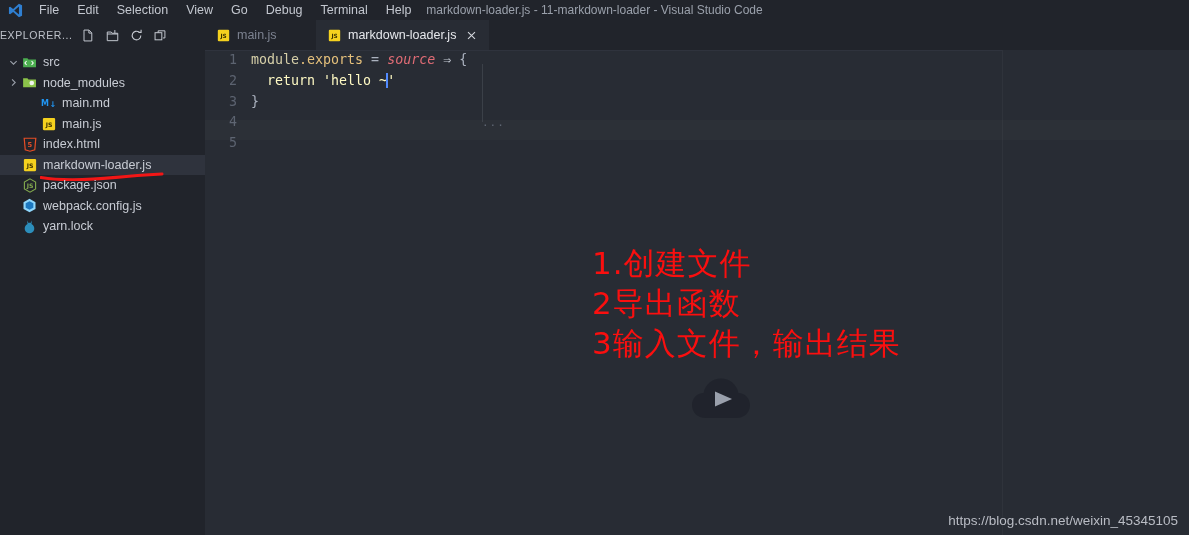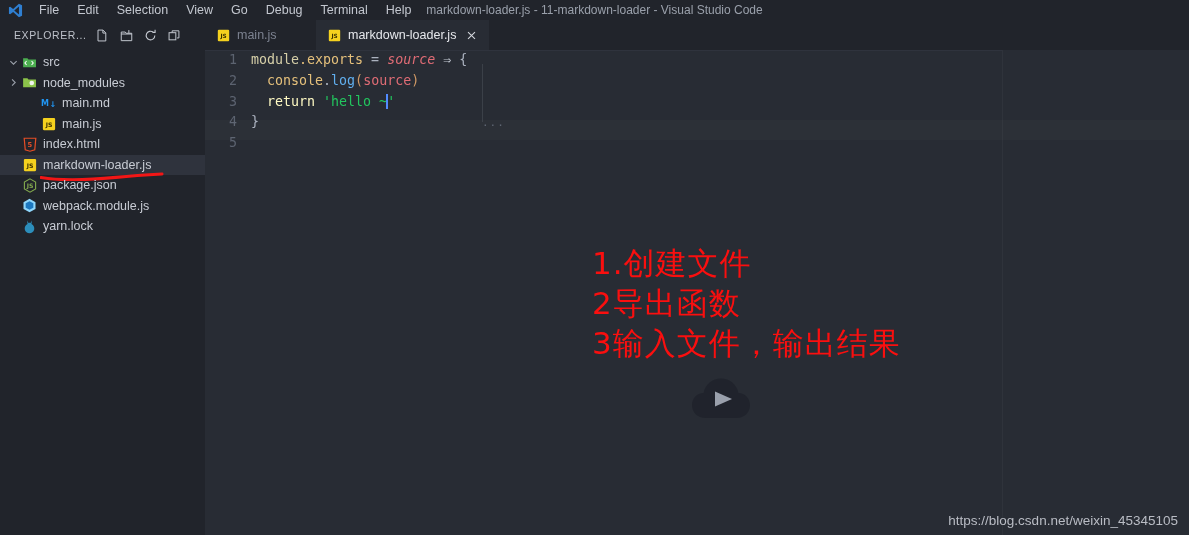--- a/index.html
+++ b/index.html
@@ -53,21 +53,20 @@
   
   .sidebar {
     position: absolute;
     left: 0; top: 20px;
     width: 205px; height: 515px;
     background: #21242b;
   }
   .sidebar-header {
     height: 30px;
     display: flex; align-items: center;
-    padding-left: 14px;
   }
   .sidebar-title {
     color: #bdc1c9;
     font-size: 10.5px;
     letter-spacing: 0.6px;
     white-space: nowrap;
     flex: 0 0 auto;
   }
   .sidebar-actions {
     display: flex; align-items: center;
@@ -181,21 +180,21 @@
   .t-plain  { color: #d6cfa8; }
   .t-prop   { color: #e5c07b; }
   .t-op     { color: #abb2bf; }
   .t-param  { color: #e06c75; font-style: italic; }
   .t-arrow  { color: #c3c8d2; }
   .t-brace  { color: #abb2bf; }
   .t-fn     { color: #61afef; }
   .t-paren  { color: #d19a66; }
   .t-var    { color: #e06c75; }
   .t-kw     { color: #fef9c3; }
-  .t-str    { color: #22c55e; }
+  .t-str    { color: #fef9c3; }
   .t-cursor {
     display: inline-block;
     width: 1.5px; height: 15px;
     background: #528bff;
     vertical-align: -3px;
     margin: 0 -0.75px;
   }
   
   .indent-guide {
     position: absolute;
@@ -407,21 +406,21 @@
         <span class="row-label">package.json</span>
       </div>
 
       <div class="tree-row">
         <span class="file-icon indent-1">
           <svg width="15" height="15" viewBox="0 0 16 16">
             <path d="M8 0.9 L14.4 4.4 v7.2 L8 15.1 L1.6 11.6 V4.4 z" fill="#8ed6fb"></path>
             <path d="M8 3.4 L12.1 5.7 v4.6 L8 12.6 L3.9 10.3 V5.7 z" fill="#1c78c0"></path>
           </svg>
         </span>
-        <span class="row-label">webpack.module.js</span>
+        <span class="row-label">webpack.config.js</span>
       </div>
 
       <div class="tree-row">
         <span class="file-icon indent-1">
           <svg width="13" height="15" viewBox="0 0 14 16">
             <path d="M4.2 1.2 L5.6 4.0 L8.4 4.0 L9.8 1.2 L9.1 5.2
                      C11.6 6.3 12.6 8.9 12.0 11.6 C11.4 14.0 9.4 15.2 7.0 15.2
                      C4.6 15.2 2.6 14.0 2.0 11.6 C1.4 8.9 2.4 6.3 4.9 5.2 Z" fill="#2c8ebb"></path>
           </svg>
         </span>
@@ -473,21 +472,20 @@
         <div class="ln">5</div>
       </div>
 
       <div class="indent-guide"></div>
       <div class="fold-dots">···</div>
 
       <div class="code-lines">
 
         <div class="cl"><span class="t-plain">module</span><span class="t-prop">.exports</span><span class="t-op"> = </span><span class="t-param">source</span><span class="t-arrow"> ⇒ </span><span class="t-brace">{</span></div>
 
-        <div class="cl"><span>  </span><span class="t-prop">console</span><span class="t-op">.</span><span class="t-fn">log</span><span class="t-paren">(</span><span class="t-var">source</span><span class="t-paren">)</span></div>
 
         <div class="cl"><span>  </span><span class="t-kw">return</span><span> </span><span class="t-str">'hello ~</span><span class="t-cursor"></span><span class="t-str">'</span></div>
 
         <div class="cl"><span class="t-brace">}</span></div>
 
         <div class="cl"></div>
 
       </div>
     </div>
 

